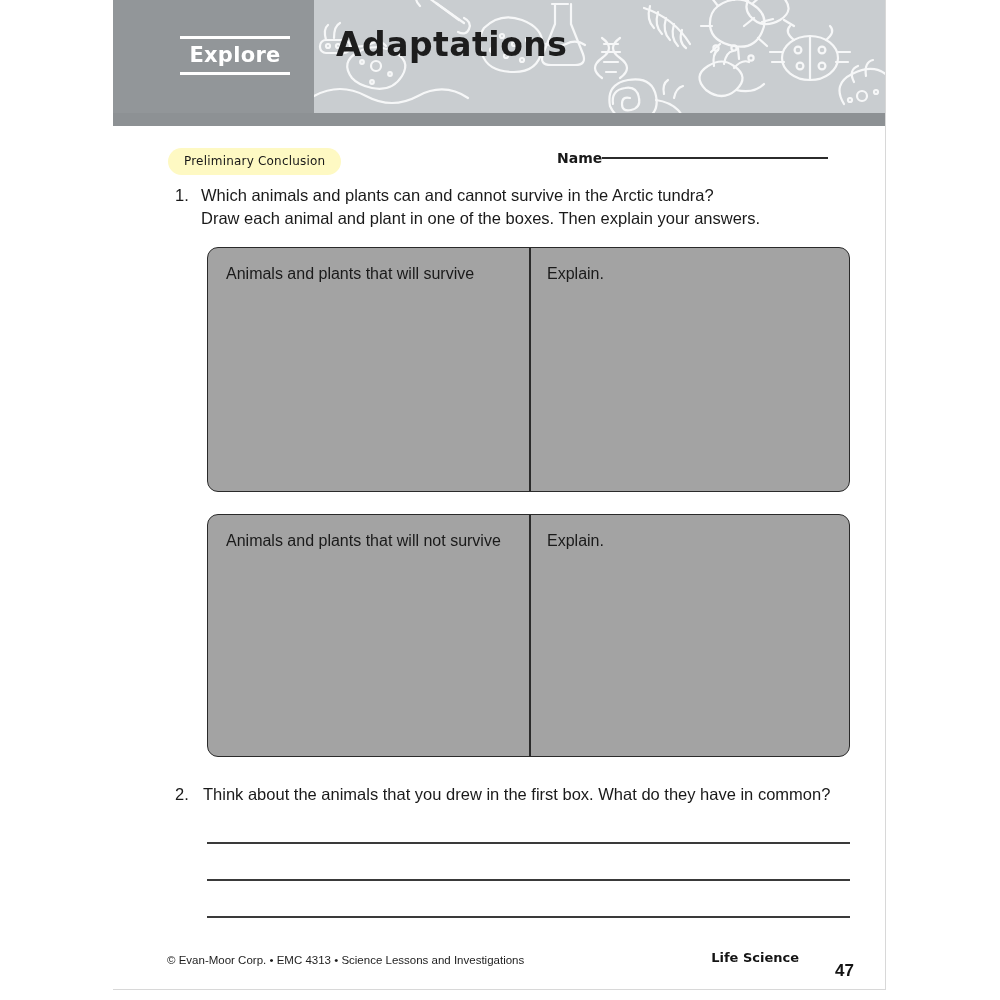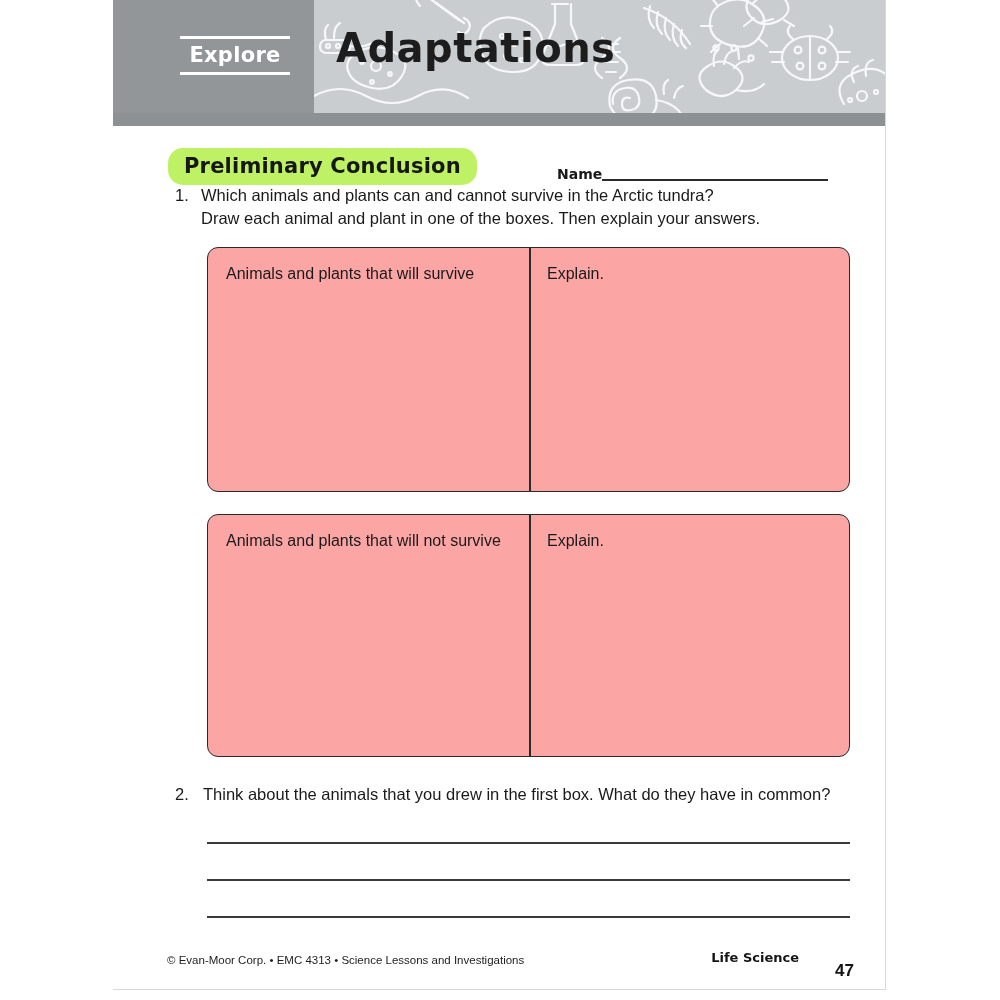--- a/index.html
+++ b/index.html
@@ -95,56 +95,56 @@
     padding: 1px 0 2px 0;
     text-align: center;
   }
 
   
   .page-title {
     position: absolute;
     left: 223px;
     top: 25px;
     font-family: "DejaVu Sans", sans-serif;
-    font-size: 40px;
+    font-size: 33px;
     font-weight: bold;
     color: #1d1d1d;
     letter-spacing: 0.5px;
     z-index: 5;
   }
 
   
   .body-area {
     position: absolute;
     left: 0;
     top: 126px;
     width: 773px;
     height: 864px;
   }
 
   .section-pill {
     position: absolute;
     left: 55px;
     top: 22px;
-    background: #bef264;
+    background: #fef9c3;
     border-radius: 15px;
     padding: 6px 16px 7px 16px;
     font-family: "DejaVu Sans", sans-serif;
-    font-size: 21px;
-    font-weight: bold;
+    font-size: 12px;
+    font-weight: normal;
     color: #171717;
     letter-spacing: 0.2px;
   }
 
   .name-field {
     position: absolute;
     left: 444px;
-    top: 40px;
+    top: 24px;
     display: flex;
-    align-items: flex-end;
+    align-items: center;
   }
   .name-label {
     font-family: "DejaVu Sans", sans-serif;
     font-size: 14px;
     font-weight: bold;
     color: #191919;
     padding-bottom: 2px;
   }
   .name-rule {
     width: 226px;
@@ -172,21 +172,21 @@
   #question-1 { left: 62px; top: 58px; width: 690px; }
   #question-2 { left: 62px; top: 657px; width: 700px; }
   #question-2 .q-num { width: 28px; }
 
   
   .answer-box {
     position: absolute;
     border: 1.6px solid #2a2a2a;
     border-radius: 11px;
     box-sizing: border-box;
-    background: #fca5a5;
+    background: #a3a3a3;
   }
   #answer-box-1 { left: 94px; top: 121px; width: 643px; height: 245px; }
   #answer-box-2 { left: 94px; top: 388px; width: 643px; height: 243px; }
 
   .box-divider {
     position: absolute;
     top: 0;
     bottom: 0;
     left: 321px;
     width: 1.6px;

